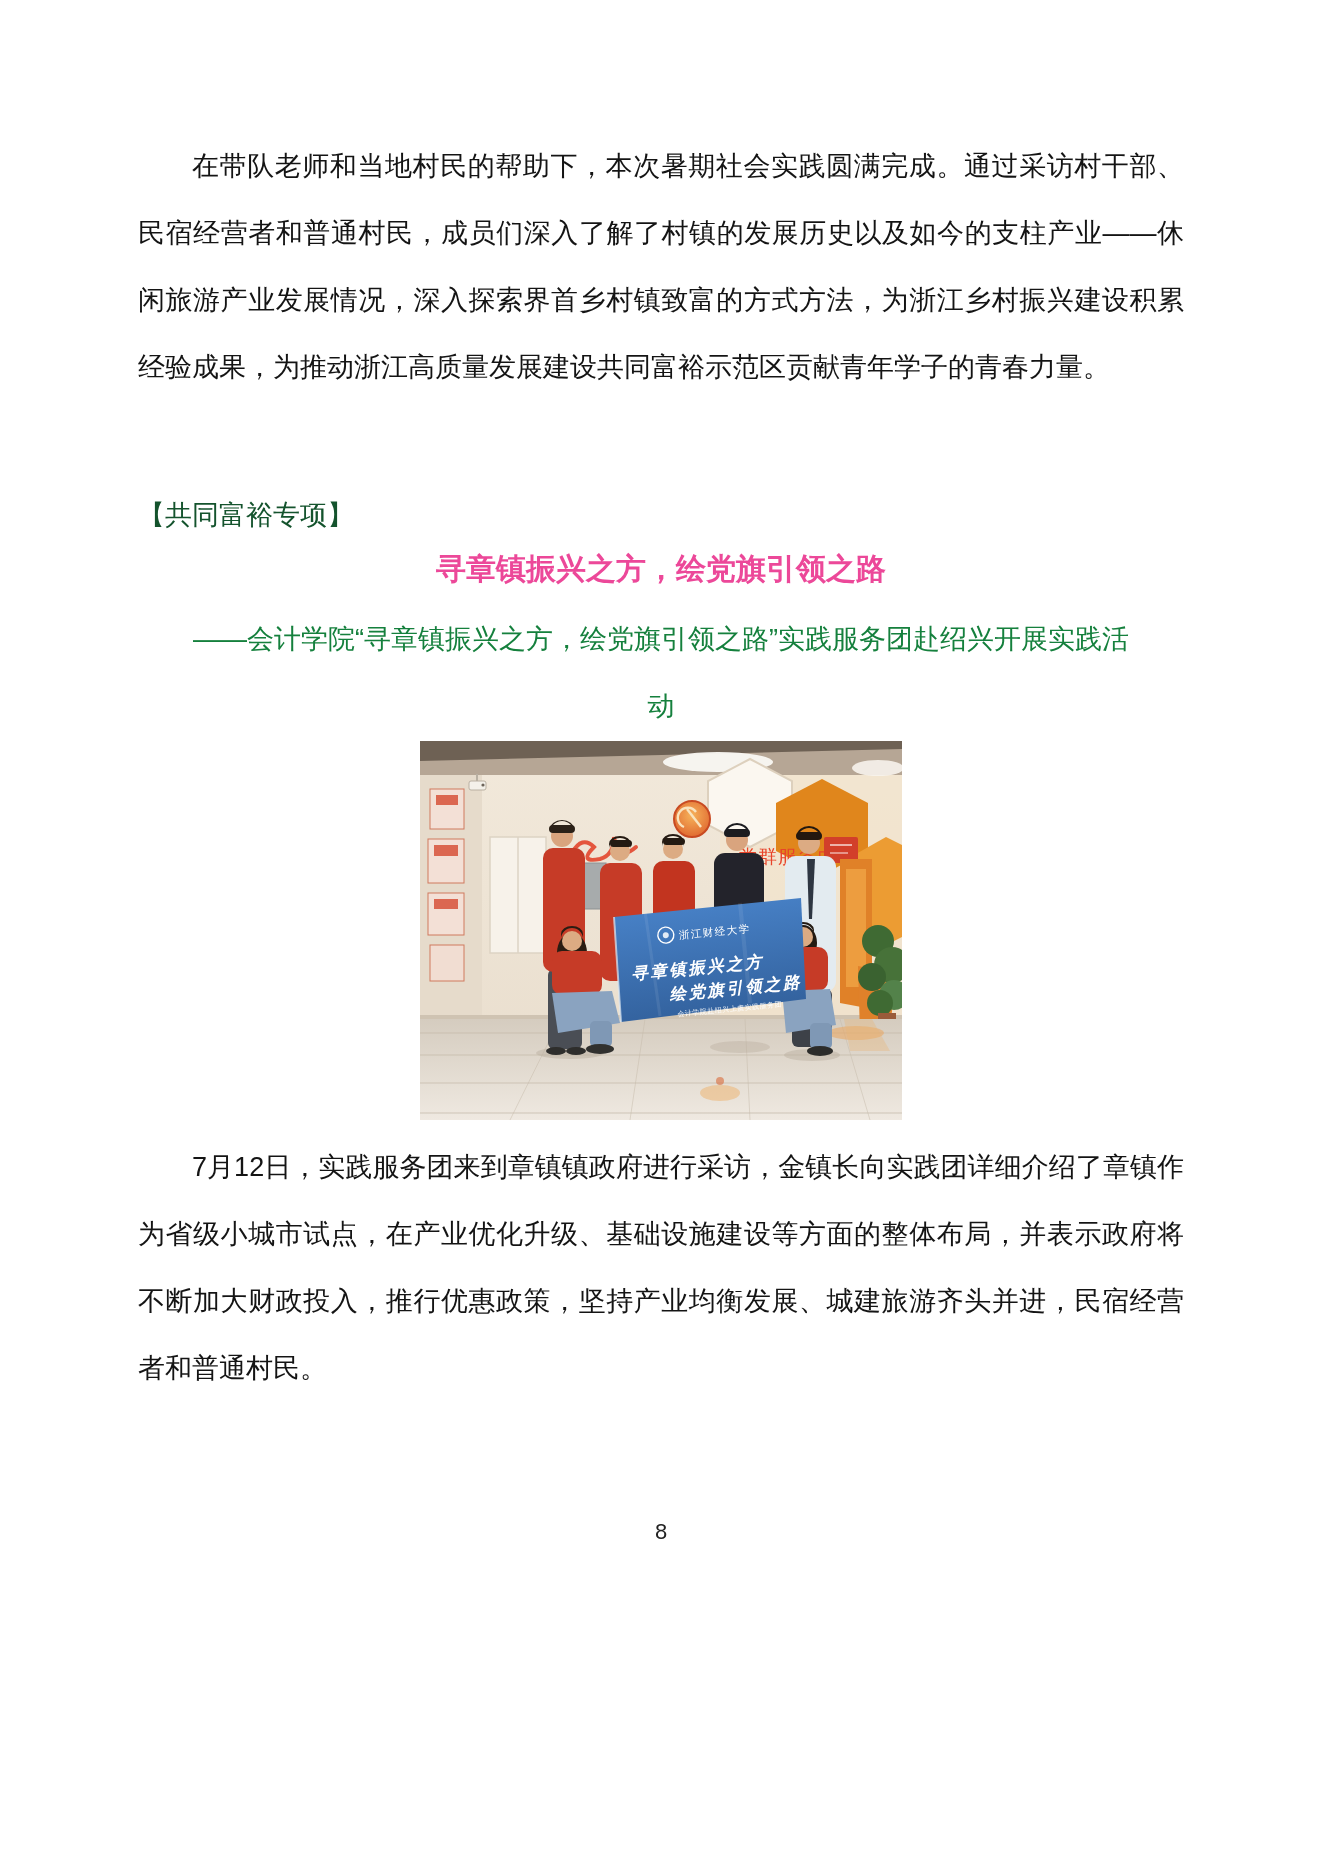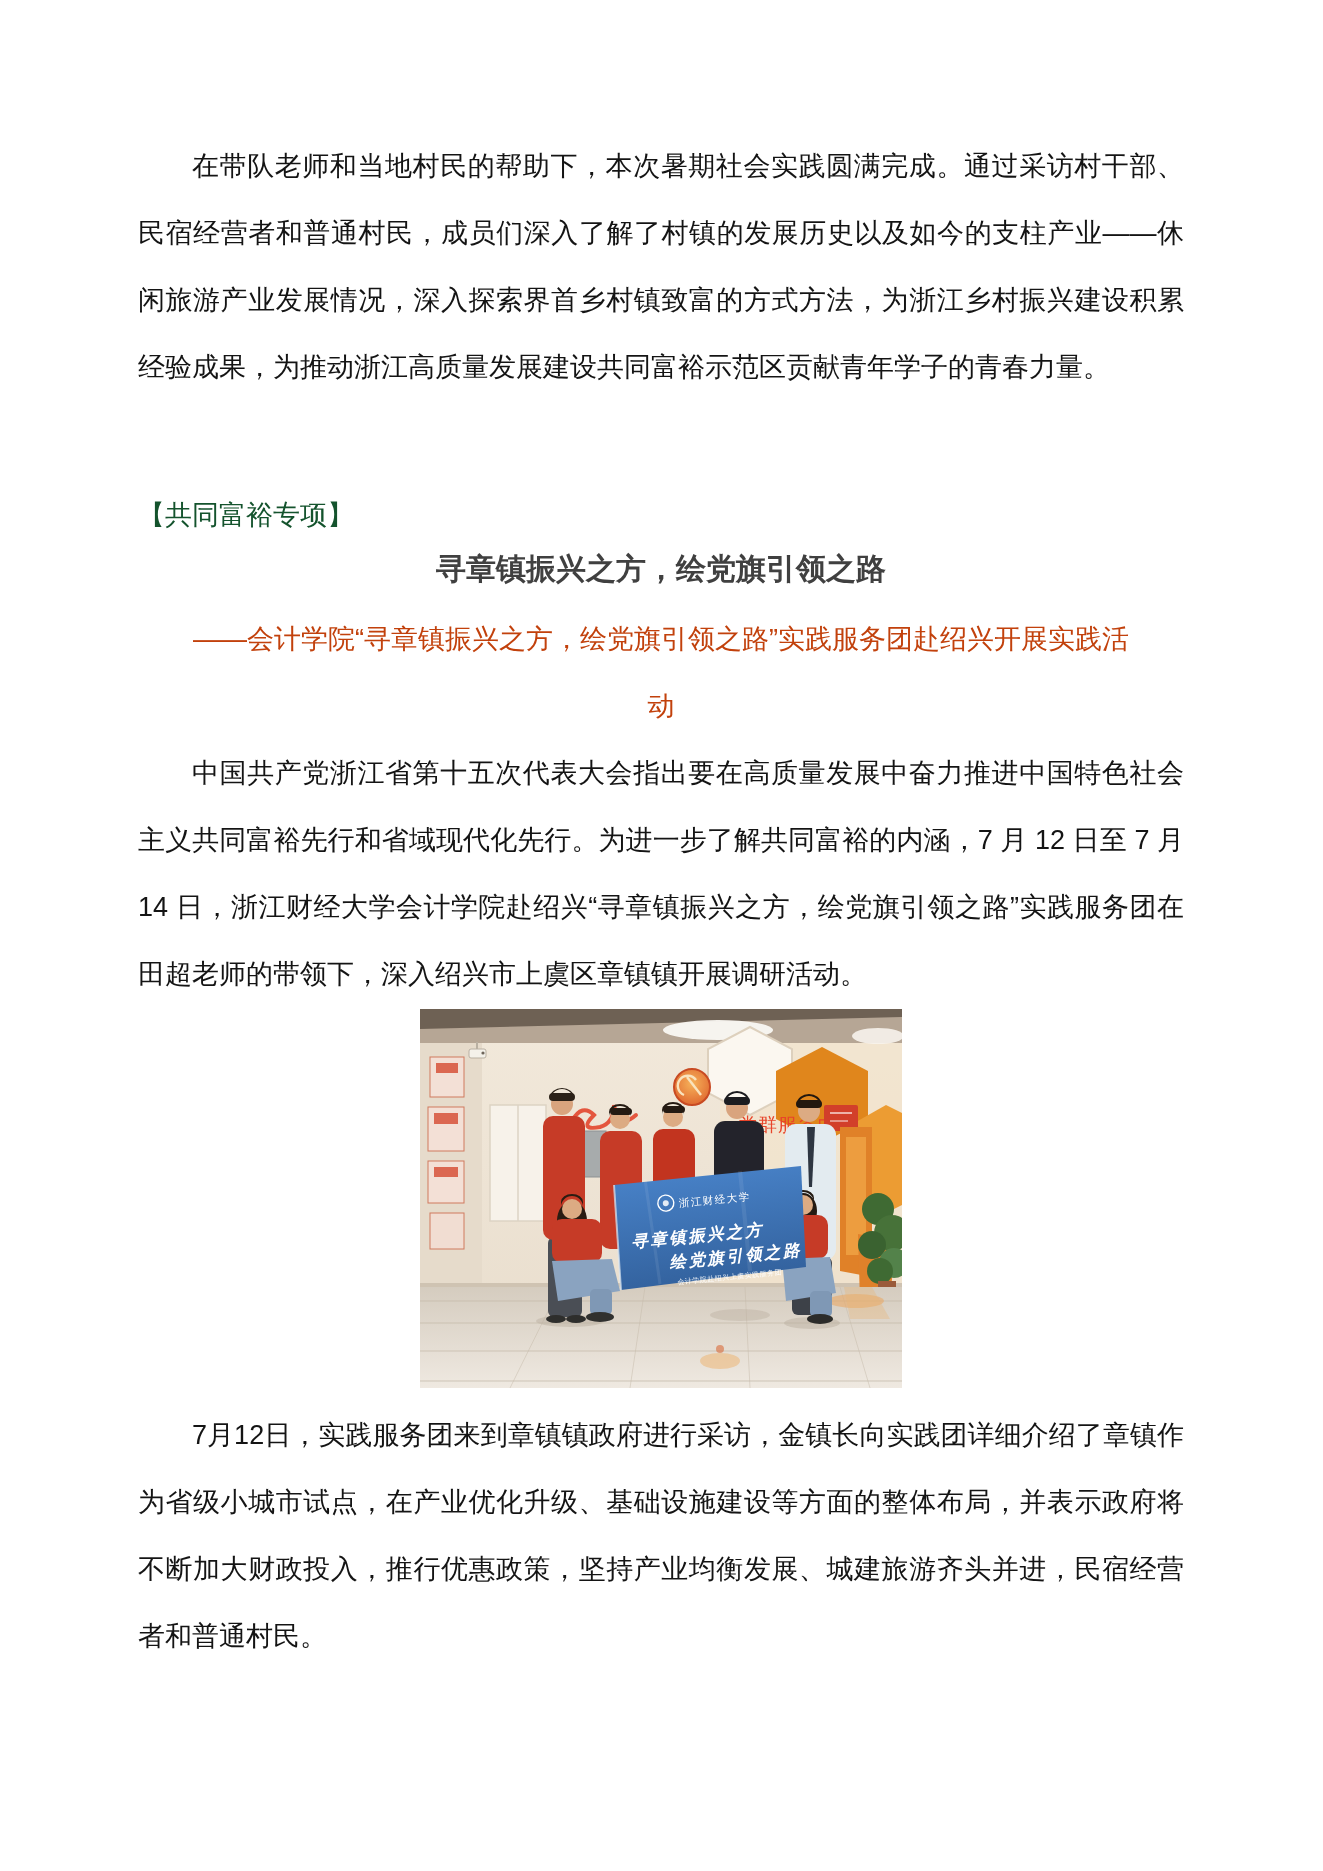--- a/index.html
+++ b/index.html
@@ -31,28 +31,28 @@
     line-height:40px;
     font-weight:500;
     color:#14532d;
   }
   .title{
     margin:0;
     font-size:30px;
     line-height:67px;
     font-weight:600;
     text-align:center;
-    color:#404040;
+    color:#ec4899;
   }
   .subtitle{
     margin:4px 0 0 0;
     font-size:27px;
     line-height:67px;
     text-align:center;
-    color:#c2410c;
+    color:#15803d;
   }
   .photo{
     display:block;
     margin:1px auto 0 auto;
     width:482px;height:379px;
   }
   .photo svg{display:block;}
   .para.p3{margin-top:14px;}
   .page-number{
     margin-top:115px;
@@ -68,21 +68,20 @@
 <div class="page">
 
   <p class="para">在带队老师和当地村民的帮助下，本次暑期社会实践圆满完成。通过采访村干部、民宿经营者和普通村民，成员们深入了解了村镇的发展历史以及如今的支柱产业——休闲旅游产业发展情况，深入探索界首乡村镇致富的方式方法，为浙江乡村振兴建设积累经验成果，为推动浙江高质量发展建设共同富裕示范区贡献青年学子的青春力量。</p>
 
   <p class="section-label">【共同富裕专项】</p>
 
   <h1 class="title">寻章镇振兴之方，绘党旗引领之路</h1>
 
   <p class="subtitle"><span>——会计学院“寻章镇振兴之方，绘党旗引领之路”实践服务团赴绍兴开展实践活</span><br><span>动</span></p>
 
-  <p class="para">中国共产党浙江省第十五次代表大会指出要在高质量发展中奋力推进中国特色社会主义共同富裕先行和省域现代化先行。为进一步了解共同富裕的内涵，7 月 12 日至 7 月 14 日，浙江财经大学会计学院赴绍兴“寻章镇振兴之方，绘党旗引领之路”实践服务团在田超老师的带领下，深入绍兴市上虞区章镇镇开展调研活动。</p>
 
   <figure class="photo" style="margin-left:auto;margin-right:auto;">
     <svg viewBox="0 0 482 379" width="482" height="379" xmlns="http://www.w3.org/2000/svg">
       <defs>
         <linearGradient id="wallGrad" x1="0" y1="0" x2="0" y2="1">
           <stop offset="0" stop-color="#f2e9db"></stop>
             <stop offset="1" stop-color="#eadfcf"></stop>
         </linearGradient>
         <linearGradient id="floorGrad" x1="0" y1="0" x2="0" y2="1">
           <stop offset="0" stop-color="#d5ccbf"></stop>

